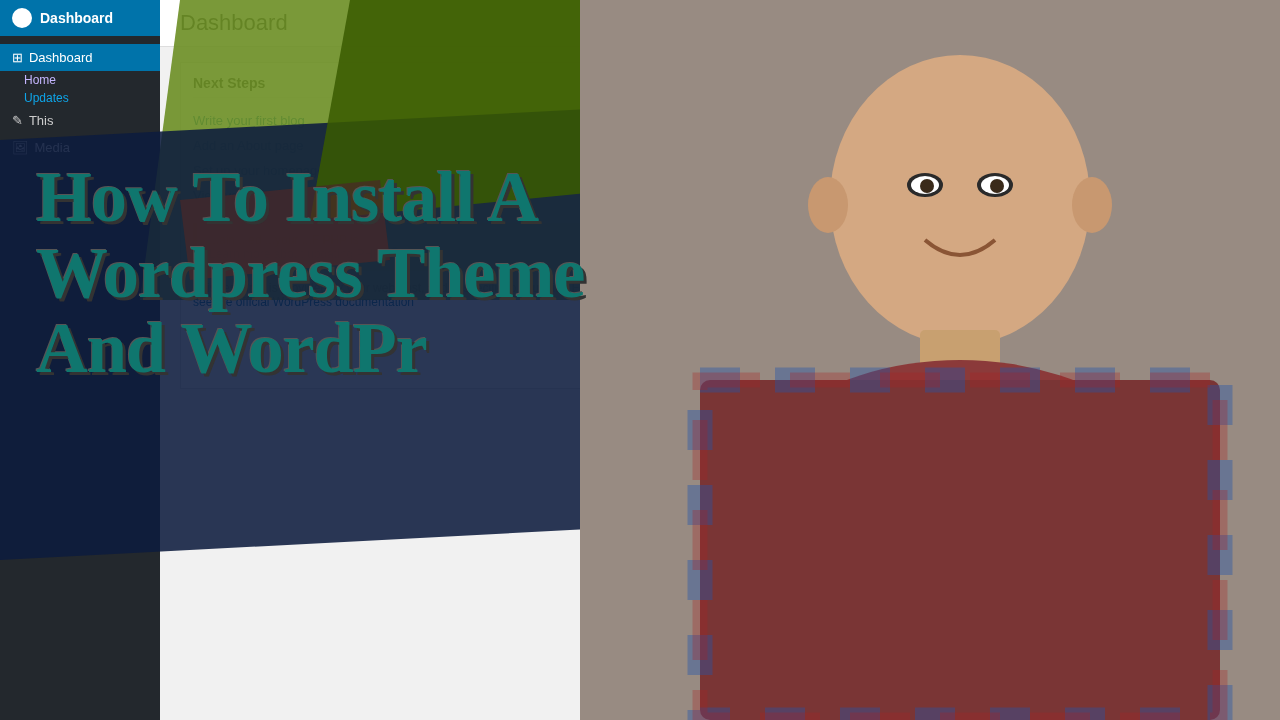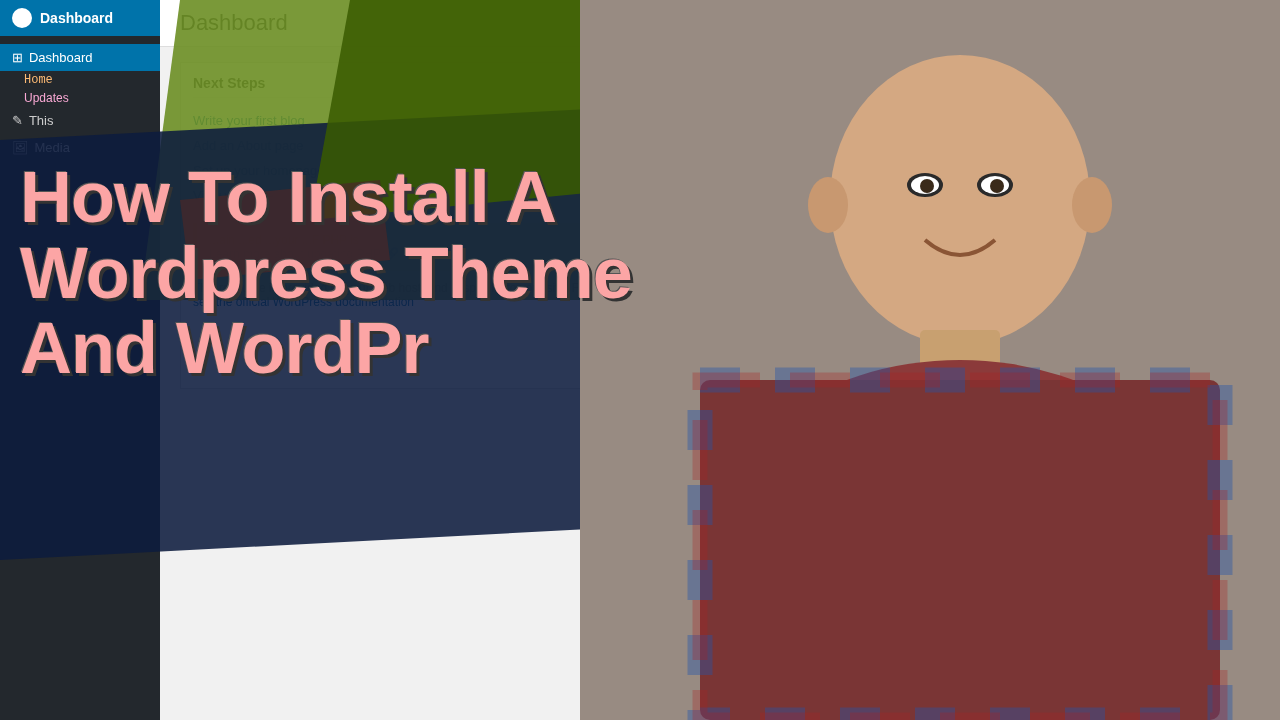--- a/index.html
+++ b/index.html
@@ -66,29 +66,28 @@
       display: flex;
       align-items: center;
       gap: 6px;
     }
     .wp-nav-item.active {
       background: #0073aa;
       color: #fff;
     }
     .wp-nav-sub {
       padding-left: 24px;
-      color: #f9a8d4;
+      color: #0ea5e9;
       font-size: 12px;
       padding-top: 2px;
       padding-bottom: 2px;
       cursor: pointer;
     }
     .wp-nav-sub.active-sub {
-      color: #fdba74;
-      font-family: Liberation Mono, monospace;
+      color: #c4b5fd;
     }
 
     
     .wp-main {
       position: absolute;
       top: 0;
       left: 160px;
       width: 1120px;
       height: 720px;
       background: #f1f1f1;
@@ -189,25 +188,26 @@
     .title-overlay {
       position: absolute;
       top: 160px;
       left: 20px;
       z-index: 10;
       width: 720px;
     }
     .title-overlay h1 {
       font-size: 72px;
       font-weight: 900;
-      color: #fca5a5;
+      color: #0f766e;
       line-height: 1.05;
       text-shadow: 3px 3px 0 #333, -1px -1px 0 #555;
-      font-family: Liberation Sans, sans-serif;
+      font-family: Liberation Serif, serif;
       letter-spacing: -1px;
+      margin-left: 16px;
     }
 
     
     .decorative-shapes {
       position: absolute;
       top: 0;
       left: 0;
       width: 760px;
       height: 720px;
       z-index: 3;

